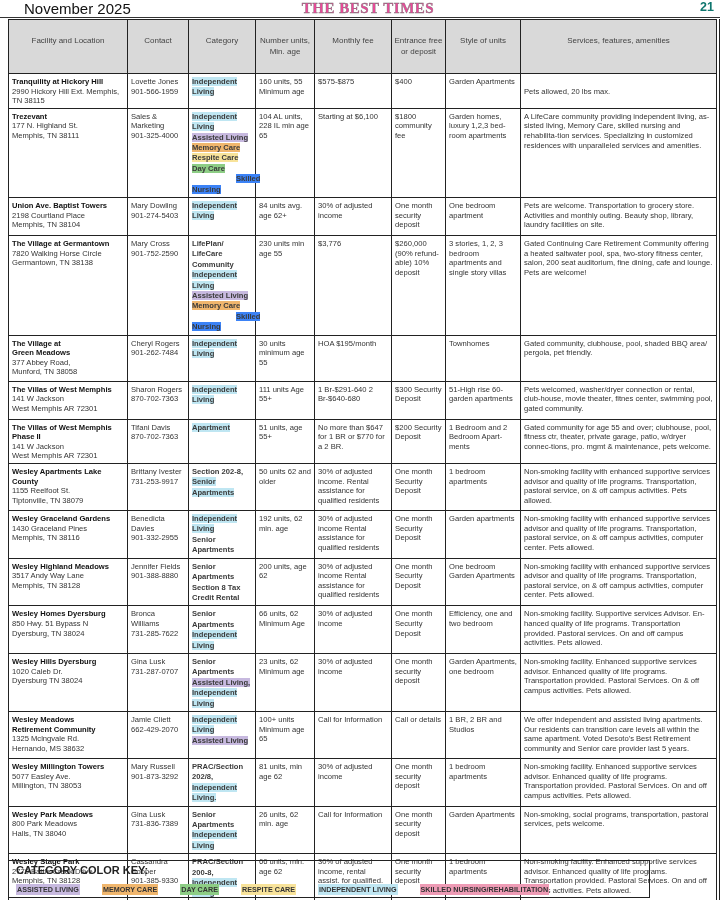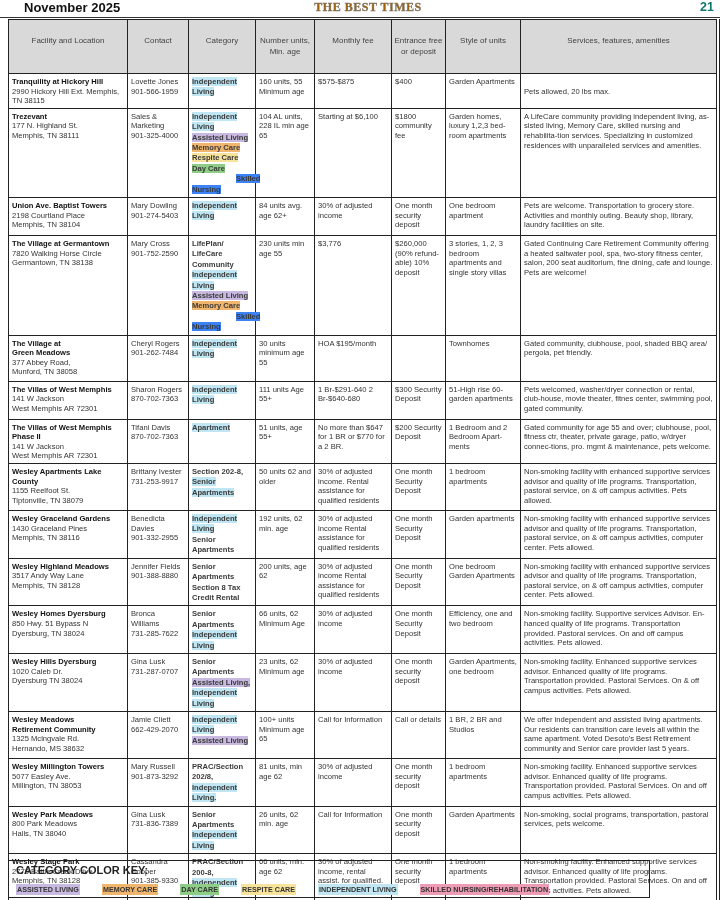--- a/index.html
+++ b/index.html
@@ -1,21 +1,21 @@
 <!DOCTYPE html>
 <html><head>
 <meta charset="utf-8">
 <style>
   * { box-sizing: border-box; margin: 0; padding: 0; }
   html, body { width: 720px; height: 900px; background: #ffffff; overflow: hidden; }
   body { font-family: "Liberation Sans", sans-serif; color: #222; position: relative; }
 
   .masthead { position: absolute; left: 0; top: 0; width: 720px; height: 18px; border-bottom: 1px solid #333; }
-  .mast-date { position: absolute; left: 8px; top: 0; font-weight: bold; font-size: 13px; color: #111; padding-left: 16px; }
-  .mast-title { position: absolute; left: 16px; right: 0; top: 0; text-align: center; font-family: "Liberation Serif", serif; font-weight: bold; font-size: 12px; color: #a16207; letter-spacing: 0.5px; -webkit-text-stroke: 0.4px #777; }
+  .mast-date { position: absolute; left: 8px; top: 0; font-weight: normal; font-size: 15px; color: #111; padding-left: 16px; }
+  .mast-title { position: absolute; left: 16px; right: 0; top: 0; text-align: center; font-family: "Liberation Serif", serif; font-weight: bold; font-size: 15px; color: #ec4899; letter-spacing: 0.5px; -webkit-text-stroke: 0.4px #777; }
   .mast-page { position: absolute; right: 6px; top: 0; font-weight: bold; font-size: 12.5px; color: #0f766e; }
 
   .tbl-wrap { position: absolute; left: 8px; top: 19px; width: 710px; }
   .tbl-wrap::after { content: ""; position: absolute; right: -2px; top: 0; bottom: 0; border-right: 1px solid #222; }
   table { border-collapse: collapse; table-layout: fixed; width: 708px; }
   th, td { border: 1px solid #222; vertical-align: top; font-size: 7.6px; line-height: 9.6px; color: #333; padding: 3px 3px 2px 3px; text-align: left; }
   th { background: #d9d9d9; font-weight: normal; text-align: center; vertical-align: top; color: #444; font-size: 8px; line-height: 10.5px; padding: 16px 2px; height: 27px; }
   td.fac b { color: #111; font-weight: bold; display: block; }
   td .line { display: block; }
   .cat { display: inline; font-weight: bold; color: #3a3a3a; line-height: 10.4px; }

